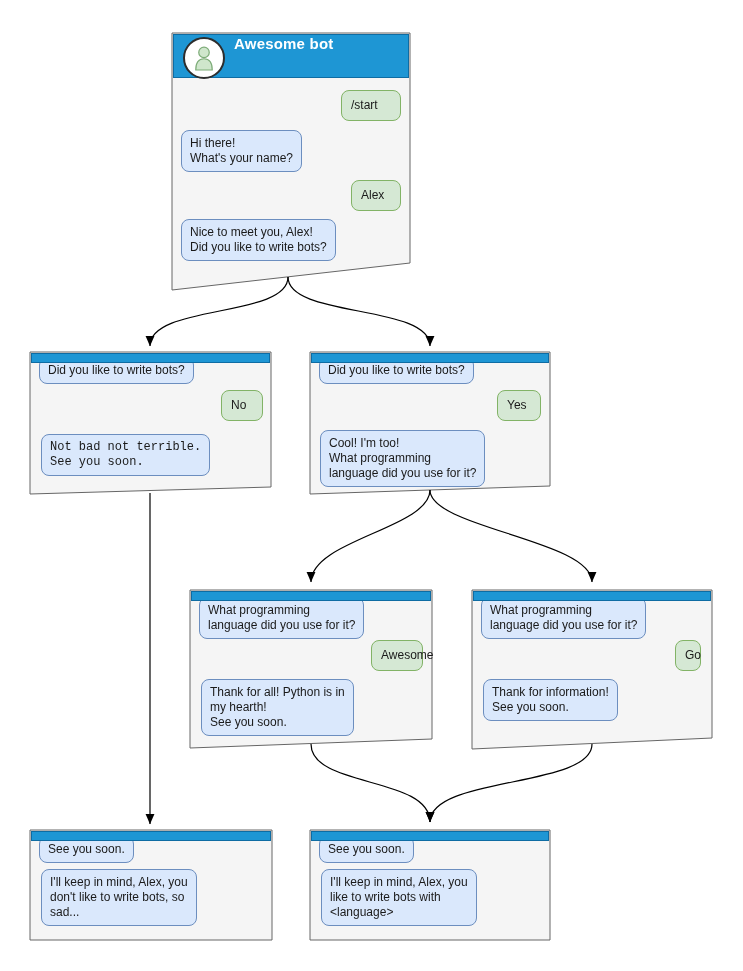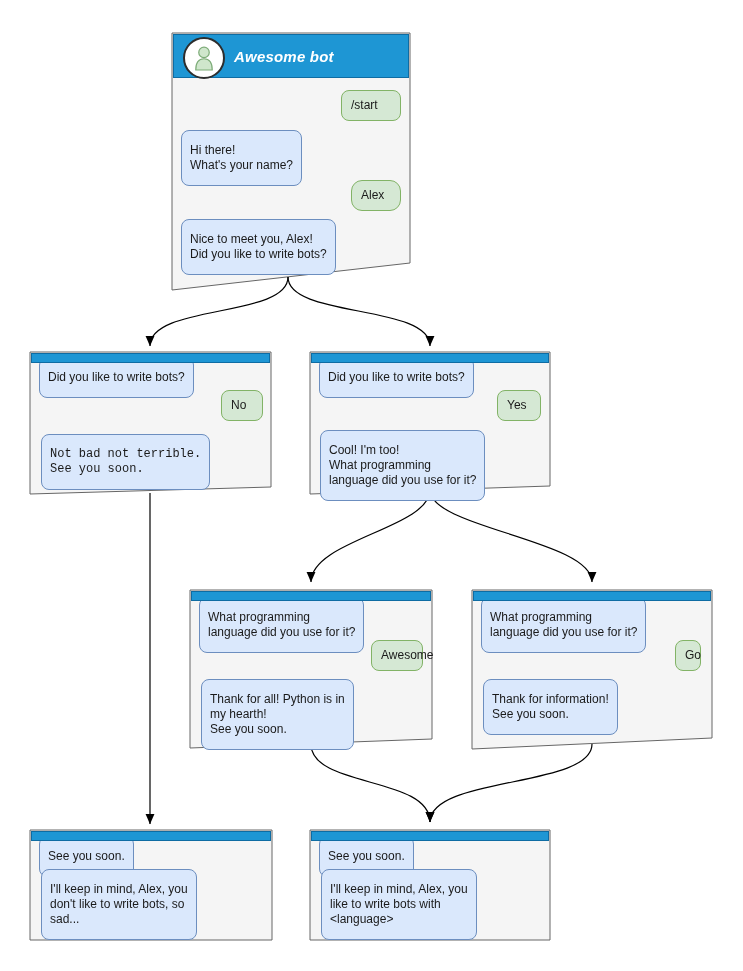--- a/index.html
+++ b/index.html
@@ -5,45 +5,45 @@
   html,body{margin:0;padding:0;background:#ffffff;}
   #canvas{
     position:relative;width:743px;height:971px;background:#ffffff;
     font-family:"Liberation Sans",sans-serif;color:#1a1a1a;overflow:hidden;
   }
   #wires{position:absolute;left:0;top:0;z-index:0;}
   .panel-header{
     position:absolute;z-index:2;background:#1e96d4;
     border:1px solid #0e6ca3;box-sizing:border-box;
   }
-  .main-header{display:flex;align-items:center;font-style:italic;}
+  .main-header{display:flex;align-items:flex-start;}
   .avatar{
     position:absolute;left:9px;top:2px;width:38px;height:38px;
     background:#ffffff;border:2px solid #2d2d2d;border-radius:50%;
     box-sizing:content-box;display:flex;align-items:center;justify-content:center;
     z-index:3;
   }
   .avatar svg{width:30px;height:30px;}
   .panel-title{
     margin-left:60px;color:#ffffff;font-weight:bold;font-size:15px;
     letter-spacing:.2px;white-space:pre;
   }
   .bubble{
     position:absolute;z-index:1;font-size:12px;line-height:15px;
     white-space:pre;border-radius:8px;box-sizing:border-box;
   }
-  .bubble.blue{background:#dae8fc;border:1px solid #6c8ebf;padding:12px 8px;}
+  .bubble.blue{background:#dae8fc;border:1px solid #6c8ebf;padding:5px 8px;}
   .bubble.green{background:#d5e8d4;border:1px solid #82b366;padding:7px 9px;}
   .tucked{z-index:1;}
 
   
   #hdr-main{left:173px;top:34px;width:236px;height:44px;}
   #b-main-start{right:342px;top:90px;width:60px;}
   #b-main-greet{left:181px;top:130px;}
-  #b-main-name{right:342px;top:180px;width:50px;border-radius:11px;}
+  #b-main-name{right:342px;top:180px;width:50px;}
   #b-main-ask{left:181px;top:219px;}
 
   
   #hdr-no{left:31px;top:353px;width:239px;height:10px;}
   #b-no-q{left:39px;top:357px;}
   #b-no-a{right:480px;top:390px;width:42px;}
   #b-no-r{left:41px;top:434px;font-family:Liberation Mono, monospace;}
 
   
   #hdr-yes{left:311px;top:353px;width:238px;height:10px;}

